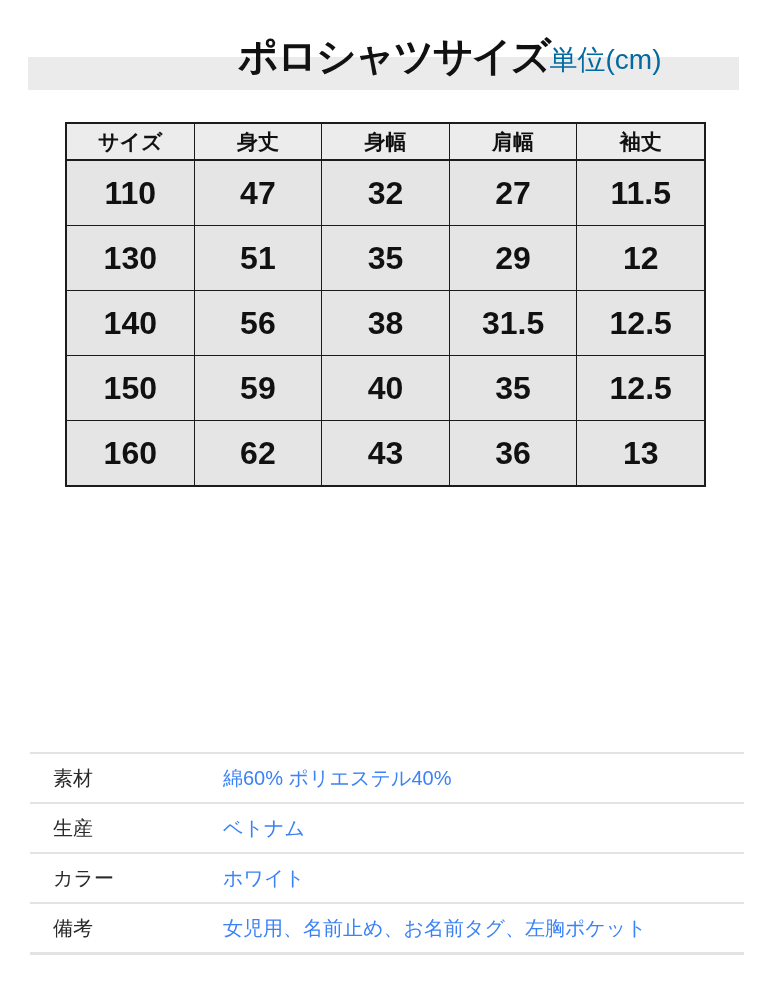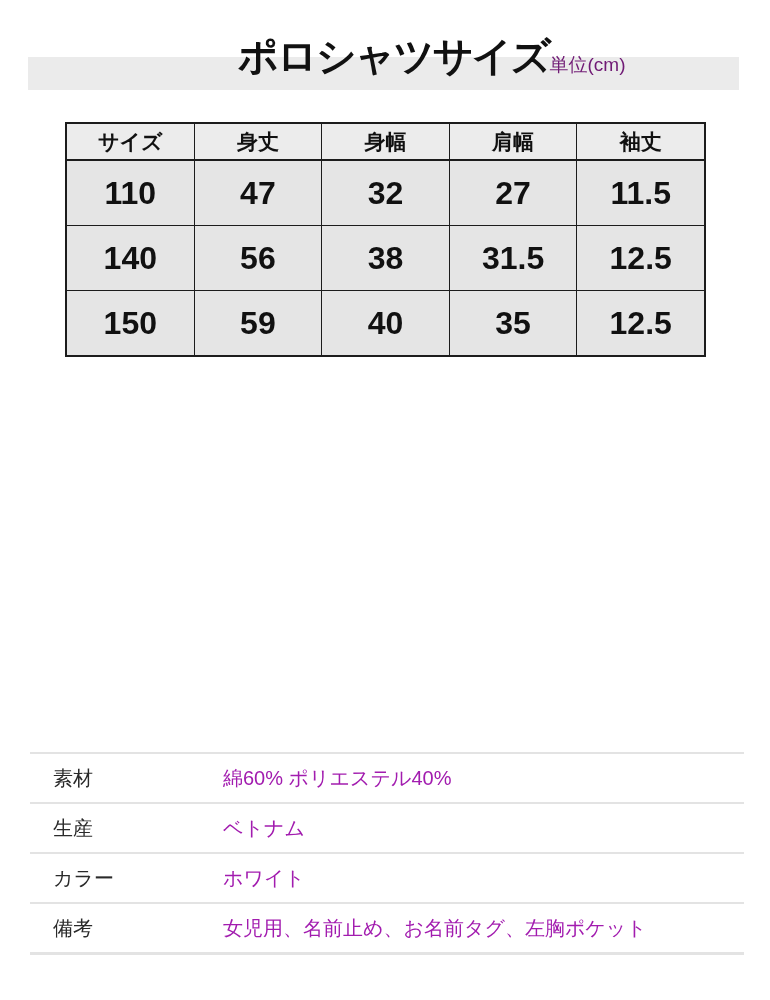--- a/index.html
+++ b/index.html
@@ -39,24 +39,24 @@
   .page-title {
     margin: 0;
     font-size: 40px;
     font-weight: bold;
     line-height: 1;
     letter-spacing: -2px;
     color: #111;
     white-space: nowrap;
   }
   .unit-label {
-    font-size: 19px;
+    font-size: 28px;
     line-height: 1;
     padding-bottom: 2px;
-    color: #701a75;
+    color: #0369a1;
     white-space: nowrap;
     text-align: center;
   }
 
   
   .size-table {
     position: absolute;
     left: 65px;
     top: 122px;
     width: 641px;
@@ -109,21 +109,21 @@
     box-sizing: border-box;
     width: 193px;
     padding-left: 23px;
     font-size: 20px;
     color: #2a2a2a;
     flex-shrink: 0;
   }
   .detail-value {
     flex: 1;
     font-size: 20px;
-    color: #a21caf;
+    color: #3b82f6;
     white-space: nowrap;
   }
 </style>
 </head>
 <body>
 
 <div id="page" style="--page-bg: #ffffff; --band-bg: #ebebeb; --header-bg: #ececec; --table-border: #1c1c1c; --divider: #e3e3e3; --text-color: #111111;">
 
   <div class="title-band"></div>
 
@@ -144,33 +144,47 @@
     </thead>
     <tbody id="size-table-body">
         <tr>
           <td>110</td>
           <td>47</td>
           <td>32</td>
           <td>27</td>
           <td>11.5</td>
         </tr>
         <tr>
+          <td>130</td>
+          <td>51</td>
+          <td>35</td>
+          <td>29</td>
+          <td>12</td>
+        </tr>
+        <tr>
           <td>140</td>
           <td>56</td>
           <td>38</td>
           <td>31.5</td>
           <td>12.5</td>
         </tr>
         <tr>
           <td>150</td>
           <td>59</td>
           <td>40</td>
           <td>35</td>
           <td>12.5</td>
         </tr>
+        <tr>
+          <td>160</td>
+          <td>62</td>
+          <td>43</td>
+          <td>36</td>
+          <td>13</td>
+        </tr>
       </tbody>
   </table>
 
   <div class="details" id="details-list">
       <div class="detail-row">
         <span class="detail-label">素材</span>
         <span class="detail-value">綿60% ポリエステル40%</span>
       </div>
       <div class="detail-row">
         <span class="detail-label">生産</span>

